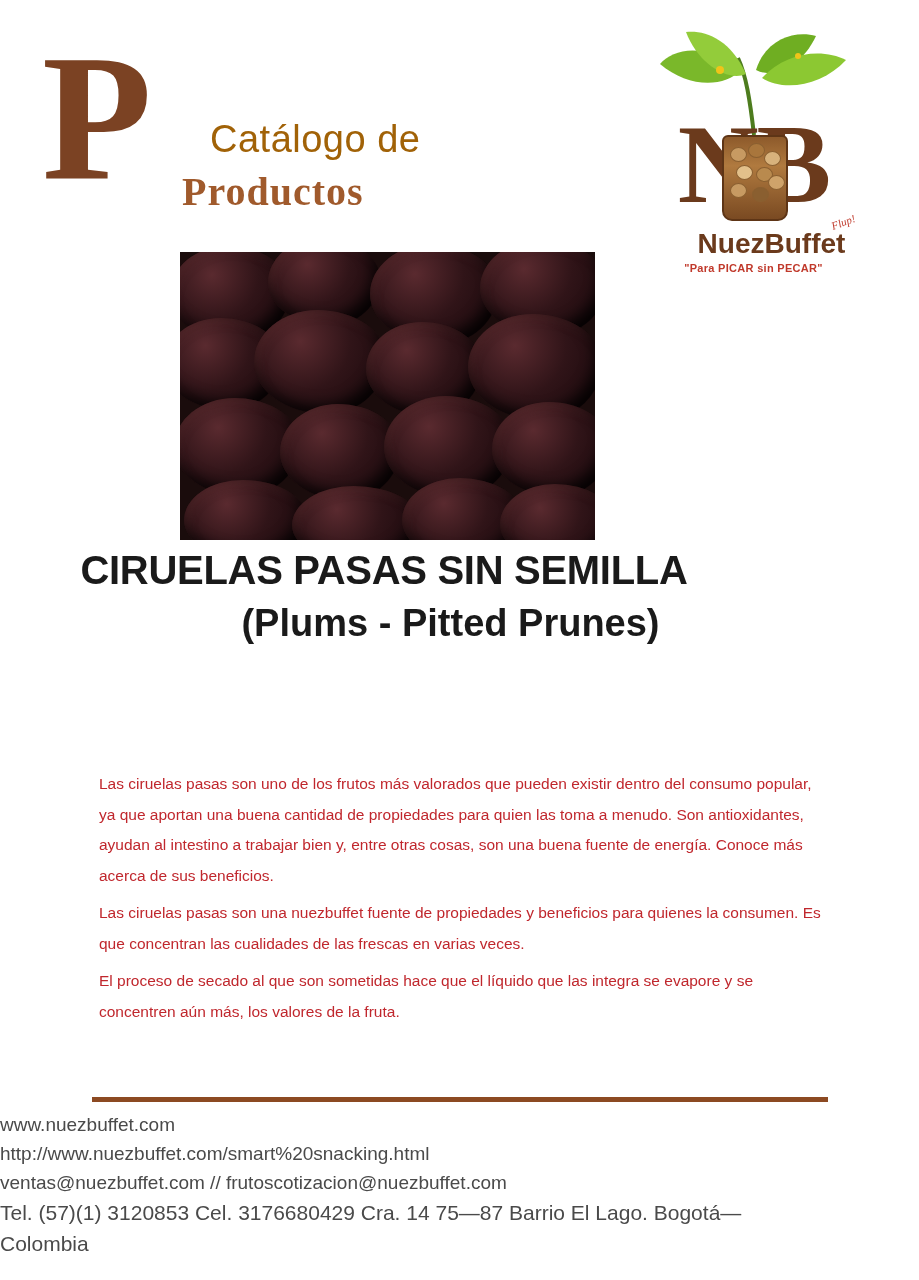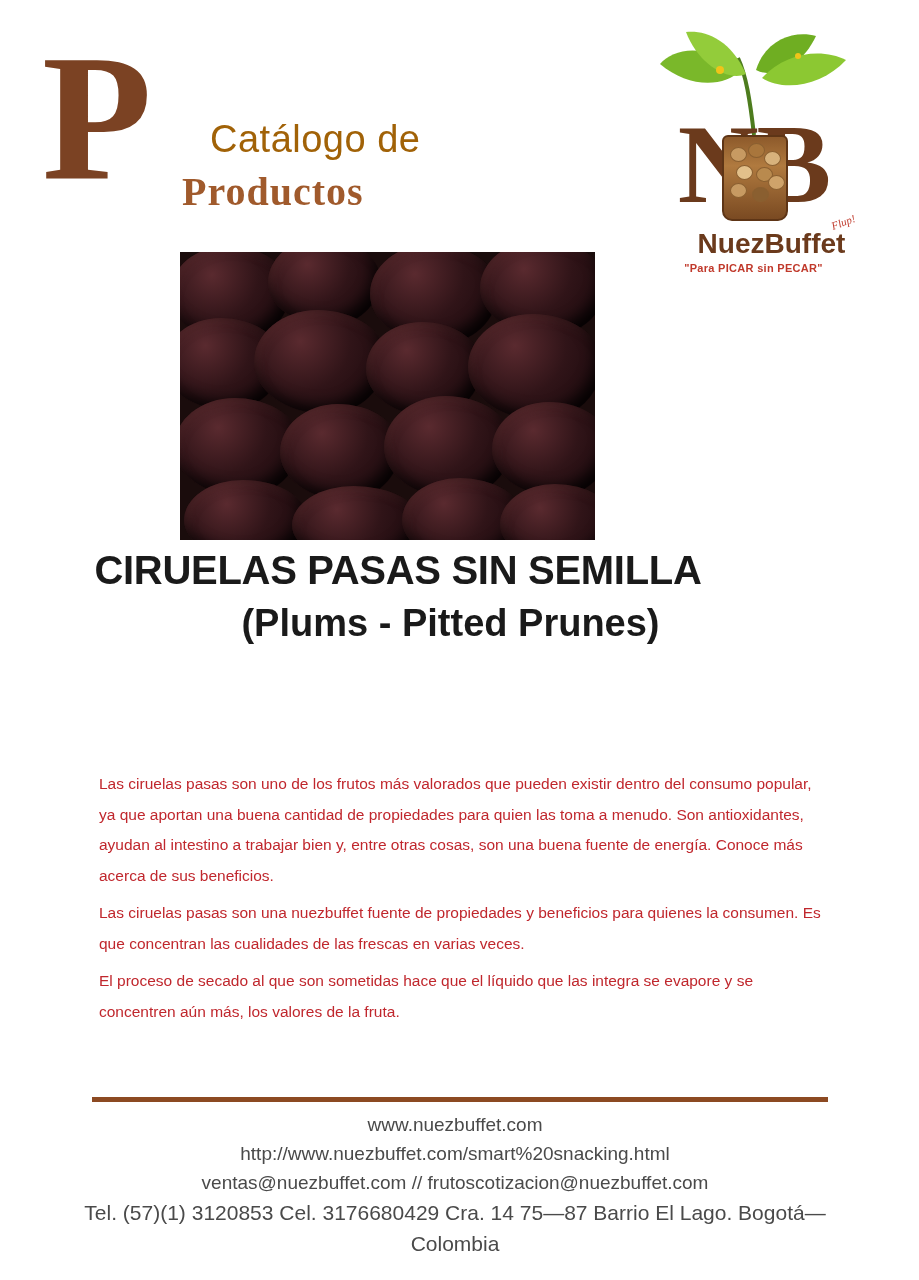--- a/index.html
+++ b/index.html
@@ -154,21 +154,21 @@
   .prune {
     position: absolute;
     border-radius: 48% 52% 45% 55% / 50% 46% 54% 50%;
     background: radial-gradient(circle at 35% 30%, #5a2a2f 0%, #301418 45%, #150609 100%);
     box-shadow: inset -6px -8px 14px rgba(0,0,0,0.85), inset 4px 5px 10px rgba(120,60,60,0.25);
   }
 
   
   .product-title {
     position: absolute;
-    left: 16px;
+    left: 2px;
     top: 548px;
     width: 764px;
     text-align: center;
     font-family: "Liberation Sans", sans-serif;
     font-weight: bold;
     font-size: 40px;
     color: #1a1a1a;
     letter-spacing: -0.3px;
   }
   .product-subtitle {
@@ -205,24 +205,23 @@
     top: 1097px;
     width: 736px;
     height: 5px;
     background: #8c4a22;
   }
   .footer {
     position: absolute;
     left: 0;
     top: 1110px;
     width: 826px;
-    text-align: center;
+    text-align: left;
     color: #4a4a4a;
     font-family: "Liberation Sans", sans-serif;
-    padding-left: 42px;
   }
   .footer .line1 { font-size: 19px; line-height: 29px; }
   .footer .line2 { font-size: 19px; line-height: 29px; }
   .footer .line3 { font-size: 19px; line-height: 29px; }
   .footer .line4 { font-size: 21px; line-height: 31px; }
 </style>
 </head>
 <body>
 
 <div class="header">

